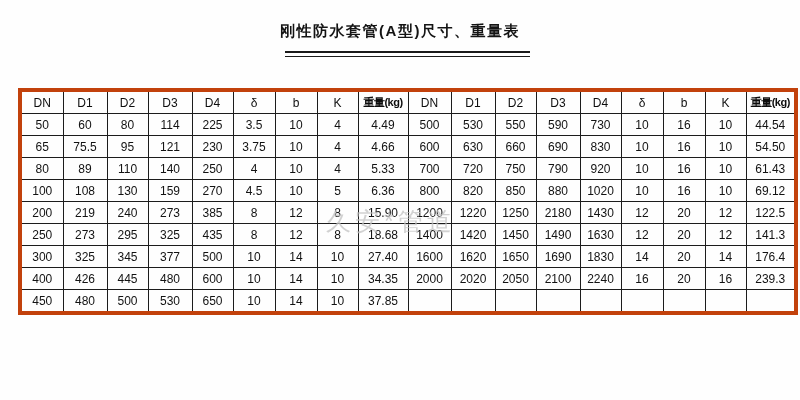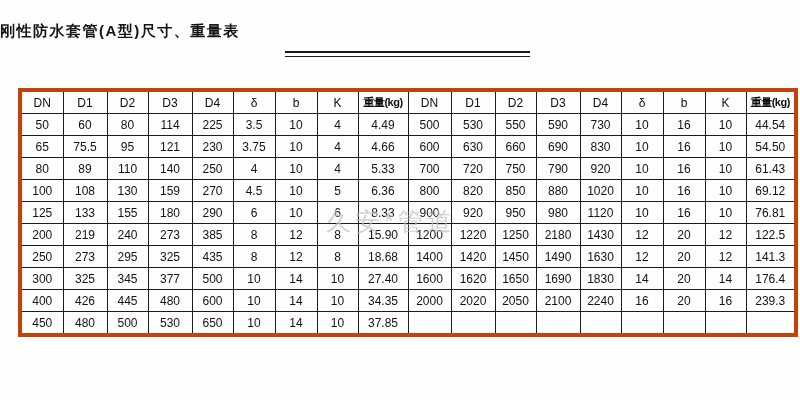--- a/index.html
+++ b/index.html
@@ -14,21 +14,21 @@
     height: 400px;
     background: #fefefe;
     overflow: hidden;
     color: #111;
   }
   .doc-title {
     position: absolute;
     top: 22px;
     left: 0;
     width: 800px;
-    text-align: left;
+    text-align: center;
     font-size: 15px;
     font-weight: 600;
     letter-spacing: 1.5px;
     color: #141414;
   }
   .title-underline {
     position: absolute;
     left: 285px;
     top: 51px;
     width: 245px;
@@ -210,40 +210,20 @@
           <td>820</td>
           <td>850</td>
           <td>880</td>
           <td>1020</td>
           <td>10</td>
           <td>16</td>
           <td>10</td>
           <td>69.12</td>
         </tr>
         <tr>
-          <td>125</td>
-          <td>133</td>
-          <td>155</td>
-          <td>180</td>
-          <td>290</td>
-          <td>6</td>
-          <td>10</td>
-          <td>6</td>
-          <td>8.33</td>
-          <td>900</td>
-          <td>920</td>
-          <td>950</td>
-          <td>980</td>
-          <td>1120</td>
-          <td>10</td>
-          <td>16</td>
-          <td>10</td>
-          <td>76.81</td>
-        </tr>
-        <tr>
           <td>200</td>
           <td>219</td>
           <td>240</td>
           <td>273</td>
           <td>385</td>
           <td>8</td>
           <td>12</td>
           <td>8</td>
           <td>15.90</td>
           <td>1200</td>

